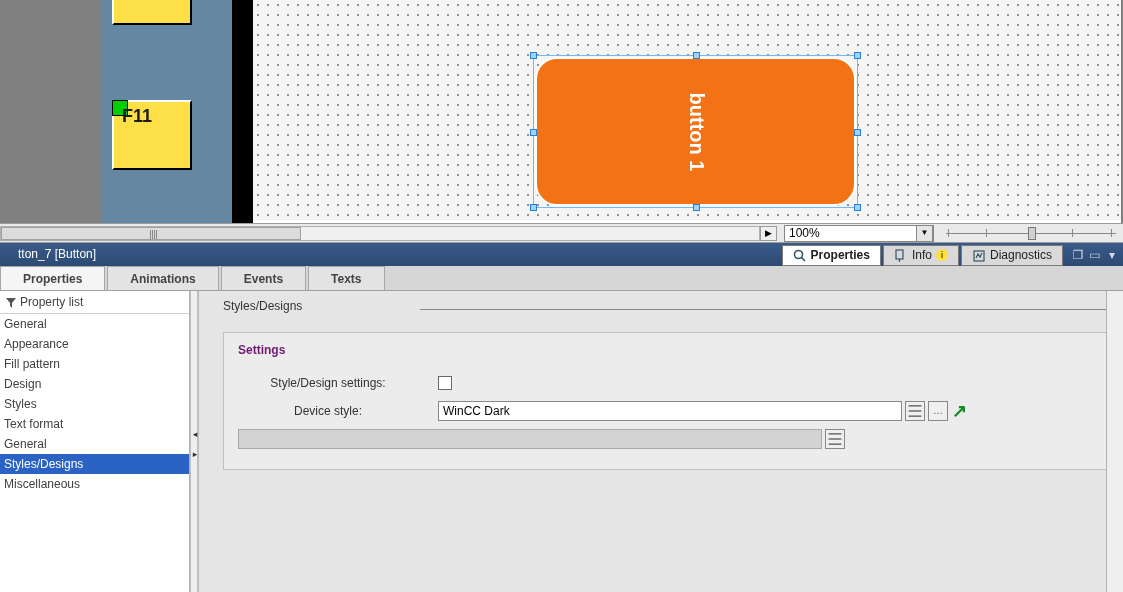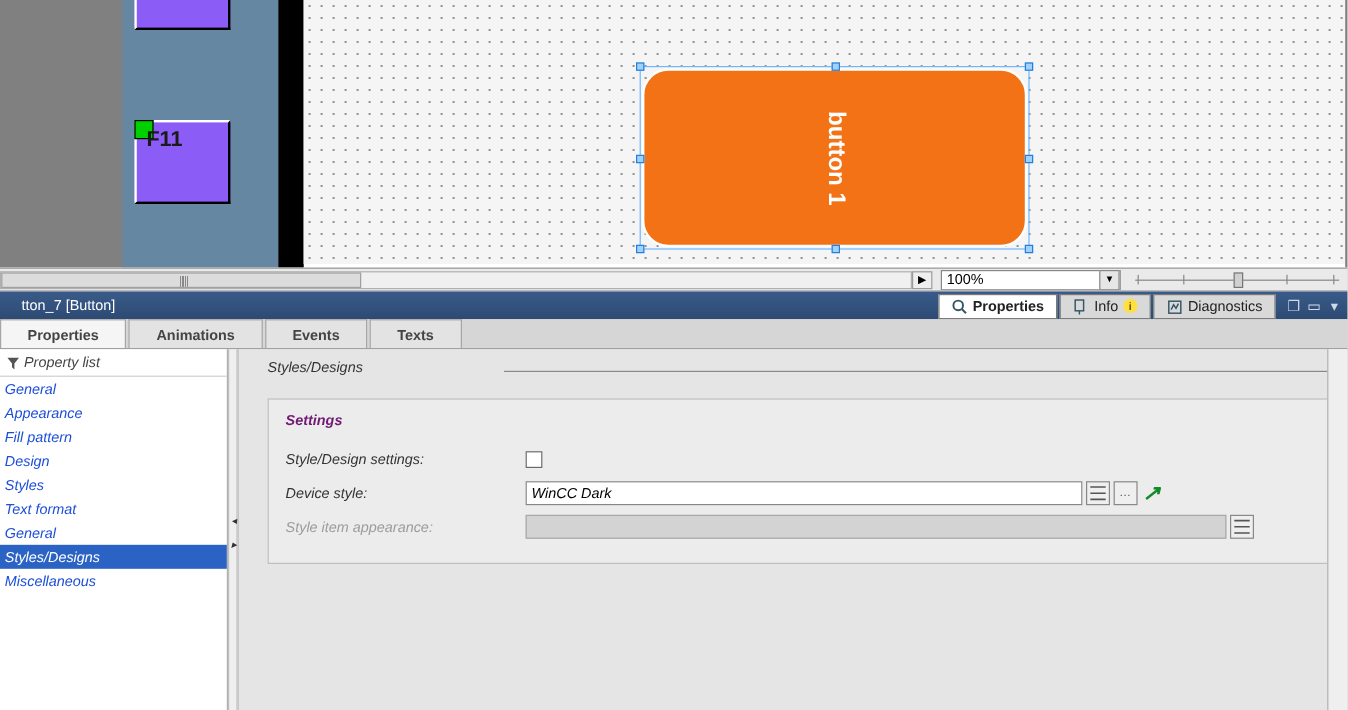--- a/index.html
+++ b/index.html
@@ -10,21 +10,21 @@
 .left-gray { position: absolute; left: 0; top: 0; width: 253px; height: 223px; background: #808080; }
 .blue-strip { position: absolute; left: 102px; top: 0; width: 130px; height: 223px; background: #6687a2; }
 .black-strip { position: absolute; left: 232px; top: 0; width: 21px; height: 223px; background: #000; }
 .dots { position: absolute; left: 253px; top: 0; right: 2px; height: 220px;
   background-color: #f5f5f5;
   background-image: radial-gradient(#909090 1px, transparent 1px);
   background-size: 10px 10px;
 }
 .right-edge { position:absolute; right:0; top:0; width:2px; height:223px; background:#808080;}
 .f-button { position:absolute; width:80px; height:60px; border:2px solid #000;
-  background:#8b5cf6; border-top-color:#fff; border-left-color:#fff;}
+  background:#fde047; border-top-color:#fff; border-left-color:#fff;}
 .f-btn-1 { left:112px; top:-35px;}
 .f-btn-2 { left:112px; top:100px;}
 .f-label { position:absolute; left:8px; top:4px; font-weight:bold; font-size:18px; color:#1a1a1a;}
 .green-sq { position:absolute; left:-2px; top:-2px; width:16px; height:16px; background:#00d000; border:1px solid #000;}
 
 .orange-wrap { position:absolute; left:533px; top:55px; width:325px; height:153px;}
 .sel-rect { position:absolute; inset:0; border:1px solid #6fb7ff;}
 .orange { position:absolute; inset:2px; background:#f47216; border-radius:22px; border:2px solid #fff;}
 .orange-text { position:absolute; left:50%; top:50%; transform:translate(-50%,-50%) rotate(90deg);
   color:#fff; font-size:20px; font-weight:bold; white-space:nowrap;}
@@ -57,36 +57,36 @@
 .info-badge { display:inline-block; width:12px; height:12px; border-radius:6px; background:#ffe040; color:#665500; text-align:center; line-height:12px; font-size:9px; font-weight:bold;}
 .win-icons { display:flex; gap:3px; margin-left:6px; color:#cfd9e7;}
 .win-icons span{ width:14px; height:14px; font-size:12px; line-height:14px; text-align:center;}
 
 
 .subtabs-row { position:relative; height:25px; background:#d6d6d6; border-bottom:1px solid #a0a0a0; display:flex;}
 .subtab { padding:0 22px; line-height:24px; border:1px solid #a6a6a6; border-bottom:none; margin-right:2px; background:#e3e3e3; font-weight:bold; color:#444;}
 .subtab.active { background:#f5f5f5; }
 
 
-.lower { position:relative; height:302px; background:#d6d6d6;font-style:italic;}
+.lower { position:relative; height:302px; background:#d6d6d6;}
 .prop-list { position:absolute; left:0; top:0; width:190px; bottom:0; background:#fff; border-right:1px solid #b0b0b0;}
 .prop-list-header { display:flex; align-items:center; gap:4px; padding:4px 6px; border-bottom:1px solid #cfcfcf; color:#444;}
 .prop-list-header .filter-ic { width:10px; height:10px;}
-.prop-item { padding:3px 4px; color:#1d4ed8; cursor:default;}
+.prop-item { padding:3px 4px; color:#404040; cursor:default;}
 .prop-item.sel { background:#2a63c4; color:#fff;}
 .splitter { position:absolute; left:190px; top:0; width:8px; bottom:0; background:#efefef; border-left:1px solid #bfbfbf; border-right:1px solid #bfbfbf;}
 .splitter .arr { position:absolute; left:1px; width:6px; height:10px; font-size:9px; color:#333; text-align:center;}
 .right-pane { position:absolute; left:198px; right:0; top:0; bottom:0; background:#e5e5e5; padding:8px 6px 6px 24px; border-left:1px solid #bfbfbf;}
 .section-title { color:#333; margin-bottom:2px;}
 .section-rule { height:1px; background:#888; margin-bottom:12px; margin-left:110px;}
 .section-title-row { display:flex; align-items:baseline; gap:8px;}
 .group-box { border:1px solid #bfbfbf; background:#ececec; padding:10px 14px 16px 14px; margin-right:8px;}
 .group-title { font-weight:bold; color:#701a75; margin-bottom:12px;}
 .form-row { display:flex; align-items:center; height:28px;}
-.form-label { width:200px; text-align:left; padding-right:20px; color:#333;}
+.form-label { width:200px; text-align:center; padding-right:20px; color:#333;}
 .form-label.disabled { color:#9c9c9c;}
 .chk { width:14px; height:14px; border:1px solid #6a6a6a; background:#fff;}
 .txt { height:20px; width:464px; border:1px solid #888; background:#fff; padding:0 4px; line-height:18px;}
 .txt.disabled { background:#d3d3d3; color:#9c9c9c; border-color:#a9a9a9;}
 .aux { width:20px; height:20px; border:1px solid #888; background:#efefef; margin-left:3px; text-align:center; line-height:18px; font-size:10px; color:#555;}
 .aux.listic svg, .panel-tab .ic svg { width:100%; height:100%;}
 .arrow-out { color:#148a28; font-size:18px; font-weight:bold; margin-left:4px; line-height:20px;}
 
 
 .vscroll { position:absolute; right:0; top:0; bottom:0; width:17px; background:#efefef; border-left:1px solid #b0b0b0;}
@@ -244,21 +244,20 @@
               <line x1="2" y1="3" x2="12" y2="3" stroke="#555"></line>
               <line x1="2" y1="7" x2="12" y2="7" stroke="#555"></line>
               <line x1="2" y1="11" x2="12" y2="11" stroke="#555"></line>
             </svg>
         </div>
         <div class="aux">…</div>
         <span class="arrow-out">↗</span>
       </div>
 
       <div class="form-row">
-        <div class="form-label disabled">Style item appearance:</div>
         <div class="txt disabled" style="width:584px;"></div>
         <div class="aux listic">
           <svg viewBox="0 0 14 14">
               <line x1="2" y1="3" x2="12" y2="3" stroke="#555"></line>
               <line x1="2" y1="7" x2="12" y2="7" stroke="#555"></line>
               <line x1="2" y1="11" x2="12" y2="11" stroke="#555"></line>
             </svg>
         </div>
       </div>
     </div>

